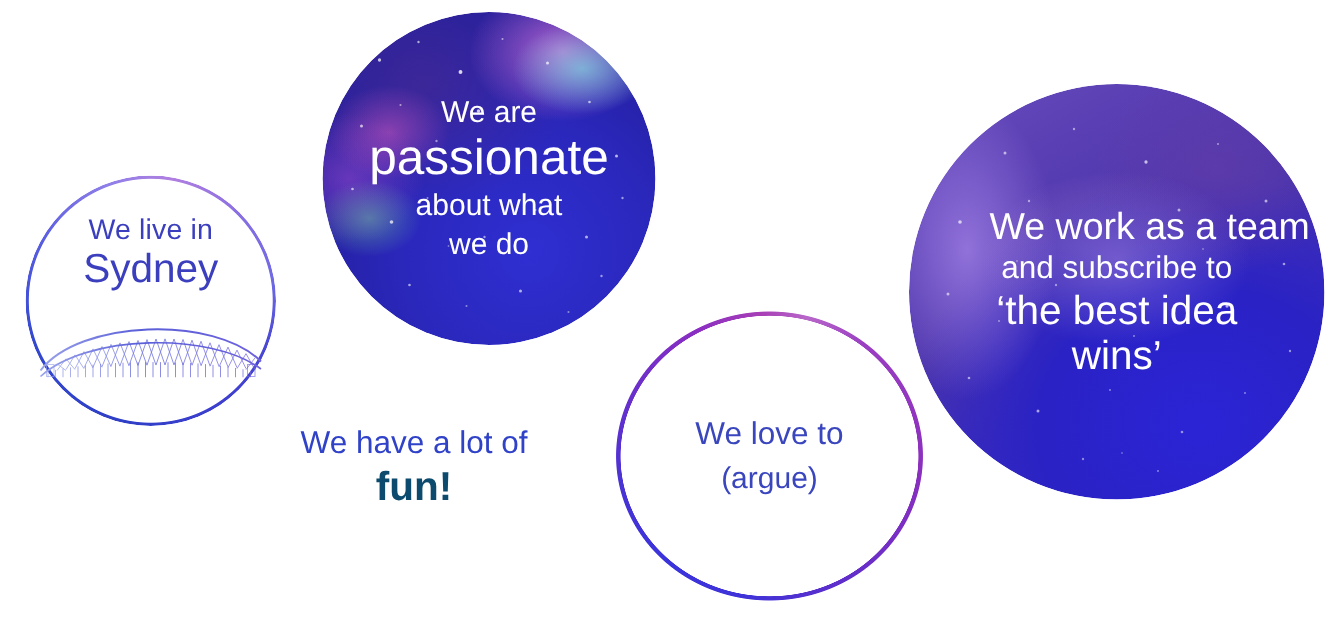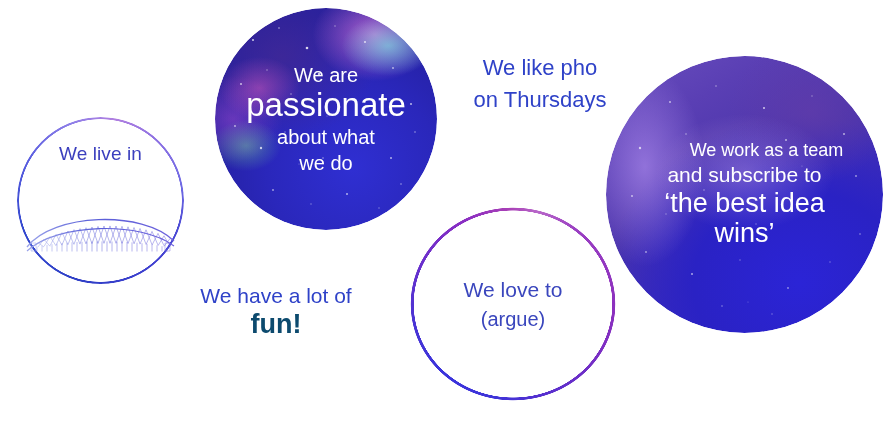--- a/index.html
+++ b/index.html
@@ -73,21 +73,21 @@
     position:absolute;inset:0;border-radius:50%;
     background:
       radial-gradient(ellipse 46% 30% at 50% 42%, rgba(210,170,235,.38) 0%, rgba(210,170,235,0) 70%),
       radial-gradient(ellipse 30% 50% at 14% 40%, rgba(185,150,245,.60) 0%, rgba(185,150,245,0) 72%),
       radial-gradient(ellipse 40% 35% at 74% 20%, rgba(96,60,170,.75) 0%, rgba(96,60,170,0) 75%),
       radial-gradient(ellipse 70% 60% at 70% 82%, #2b24d6 0%, #2a22c4 55%, rgba(42,34,196,0) 100%),
       linear-gradient(150deg,#6a4fbe 0%,#5a3fb4 22%,#4b34ab 45%,#3a2bbd 70%,#2f23c9 100%);
   }
   #team-circle .stars{position:absolute;inset:0;border-radius:50%;opacity:.85;}
   #team-circle .ttext{color:#ffffff;}
-  #team-circle .t1{font-size:18px;margin-left:44px;}
+  #team-circle .t1{font-size:25px;margin-left:44px;}
   #team-circle .t2{font-size:21px;margin-top:2px;}
   #team-circle .t3{font-size:27px;font-weight:300;margin-top:2px;}
   #team-circle .t4{font-size:27px;font-weight:300;}
 
   
   #collaborate-circle{left:410px;top:207px;width:206px;height:194px;}
   #collaborate-circle .ring{
     position:absolute;inset:0;border-radius:50%;
     background:conic-gradient(from 95deg,
       #8b2fbe 0deg, #7a2ec4 25deg, #5f2ecb 55deg,
@@ -110,20 +110,21 @@
 </head>
 <body>
 
 <div id="stage">
 
   <div class="node" id="sydney-circle">
     <div class="ring"></div>
 
     <div class="sy-text">
       <span class="sy-l1">We live in</span>
+      <span class="sy-l2">Sydney</span>
     </div>
 
     <svg id="sydney-bridge" viewBox="0 0 155 56">
       <defs>
         <linearGradient id="brg" x1="0" y1="0" x2="1" y2="0">
           <stop offset="0" stop-color="#9aa3ea"></stop>
           <stop offset=".45" stop-color="#5a5fd8"></stop>
           <stop offset="1" stop-color="#6f63dd"></stop>
         </linearGradient>
       </defs>
@@ -199,24 +200,20 @@
       </g>
     </svg>
     <div class="circ-text ptext">
       <span class="ln p1">We are</span>
       <span class="ln p2">passionate</span>
       <span class="ln p3">about what</span>
       <span class="ln p4">we do</span>
     </div>
   </div>
 
-  <div class="node" id="pho-text">
-    <span class="ln">We like pho</span>
-    <span class="ln">on Thursdays</span>
-  </div>
 
   <div class="node" id="team-circle">
     <div class="galaxy"></div>
     <svg class="stars" viewBox="0 0 277 277">
       <g fill="#ffffff">
         <circle cx="64" cy="46" r="1" opacity=".7"></circle>
           <circle cx="110" cy="30" r=".8" opacity=".6"></circle>
         <circle cx="158" cy="52" r="1.1" opacity=".8"></circle>
           <circle cx="206" cy="40" r=".7" opacity=".55"></circle>
         <circle cx="238" cy="78" r="1" opacity=".7"></circle>

